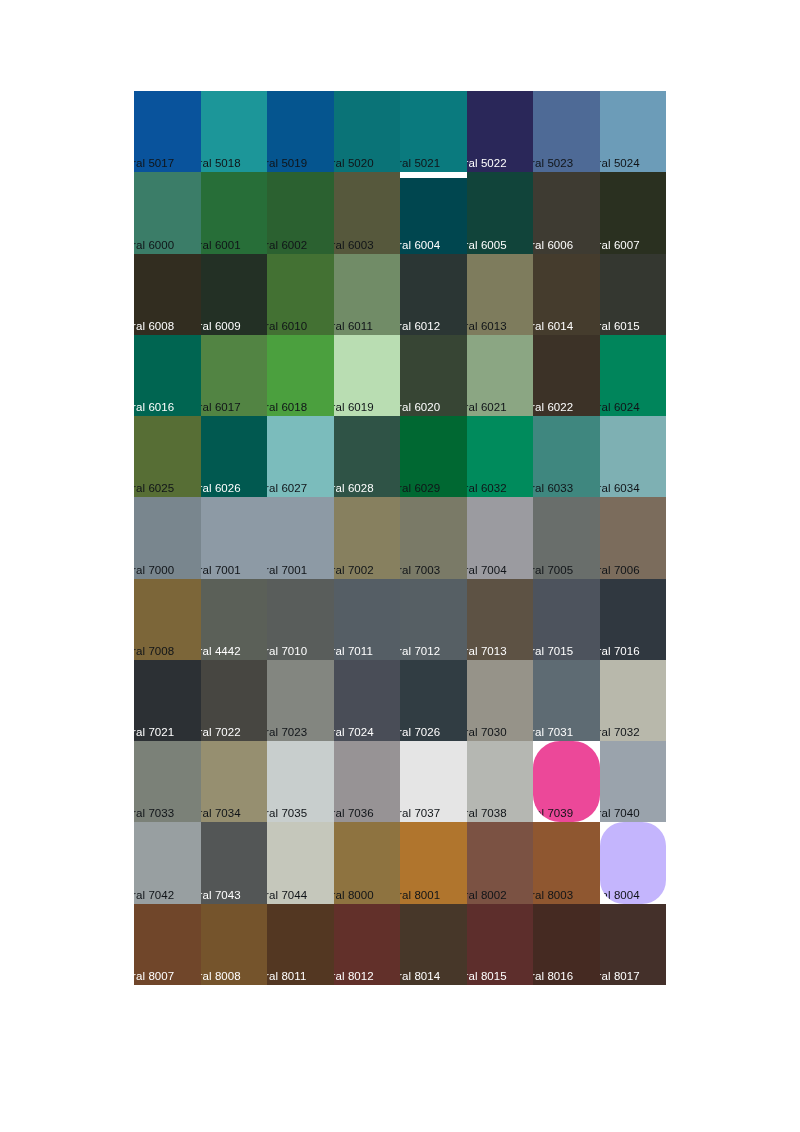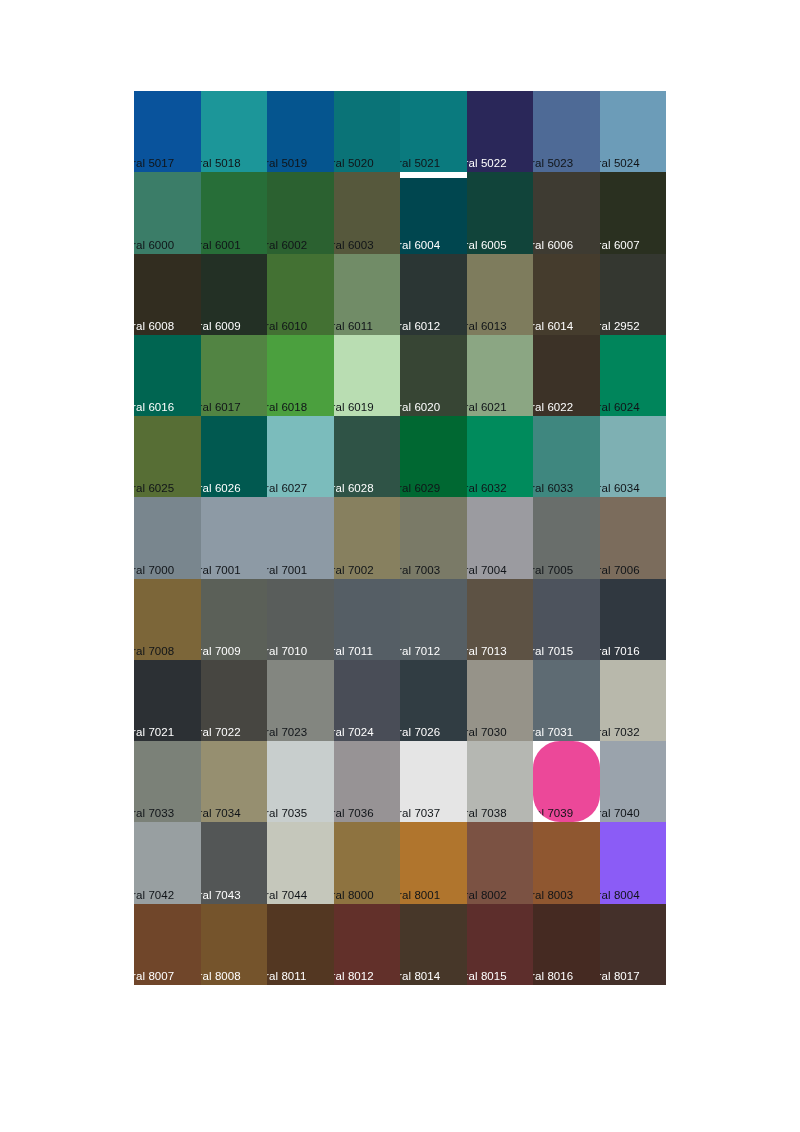--- a/index.html
+++ b/index.html
@@ -115,21 +115,21 @@
       <div class="swatch" style="background: rgb(43, 54, 52);">
         <span class="swatch-label lbl-light">ral 6012</span>
       </div>
       <div class="swatch" style="background: rgb(126, 124, 93);">
         <span class="swatch-label lbl-dark">ral 6013</span>
       </div>
       <div class="swatch" style="background: rgb(69, 60, 45);">
         <span class="swatch-label lbl-light">ral 6014</span>
       </div>
       <div class="swatch" style="background: rgb(52, 55, 48);">
-        <span class="swatch-label lbl-light">ral 2952</span>
+        <span class="swatch-label lbl-light">ral 6015</span>
       </div>
       <div class="swatch" style="background: rgb(0, 101, 81);">
         <span class="swatch-label lbl-light">ral 6016</span>
       </div>
       <div class="swatch" style="background: rgb(82, 132, 67);">
         <span class="swatch-label lbl-dark">ral 6017</span>
       </div>
       <div class="swatch" style="background: rgb(75, 160, 62);">
         <span class="swatch-label lbl-dark">ral 6018</span>
       </div>
@@ -193,21 +193,21 @@
       <div class="swatch" style="background: rgb(105, 110, 107);">
         <span class="swatch-label lbl-dark">ral 7005</span>
       </div>
       <div class="swatch" style="background: rgb(123, 108, 92);">
         <span class="swatch-label lbl-dark">ral 7006</span>
       </div>
       <div class="swatch" style="background: rgb(124, 102, 57);">
         <span class="swatch-label lbl-dark">ral 7008</span>
       </div>
       <div class="swatch" style="background: rgb(91, 96, 88);">
-        <span class="swatch-label lbl-light">ral 7009</span>
+        <span class="swatch-label lbl-light">ral 4442</span>
       </div>
       <div class="swatch" style="background: rgb(89, 93, 91);">
         <span class="swatch-label lbl-light">ral 7010</span>
       </div>
       <div class="swatch" style="background: rgb(85, 94, 101);">
         <span class="swatch-label lbl-light">ral 7011</span>
       </div>
       <div class="swatch" style="background: rgb(86, 95, 100);">
         <span class="swatch-label lbl-light">ral 7012</span>
       </div>
@@ -282,21 +282,21 @@
       </div>
       <div class="swatch" style="background: rgb(176, 117, 45);">
         <span class="swatch-label lbl-dark">ral 8001</span>
       </div>
       <div class="swatch" style="background: rgb(123, 82, 67);">
         <span class="swatch-label lbl-dark">ral 8002</span>
       </div>
       <div class="swatch" style="background: rgb(143, 87, 48);">
         <span class="swatch-label lbl-dark">ral 8003</span>
       </div>
-      <div class="swatch" style="background: #8b5cf6;">
+      <div class="swatch" style="background: #c4b5fd; border-radius: 24px;">
         <span class="swatch-label lbl-dark">ral 8004</span>
       </div>
       <div class="swatch" style="background: rgb(112, 70, 42);">
         <span class="swatch-label lbl-light">ral 8007</span>
       </div>
       <div class="swatch" style="background: rgb(117, 84, 44);">
         <span class="swatch-label lbl-light">ral 8008</span>
       </div>
       <div class="swatch" style="background: rgb(83, 55, 34);">
         <span class="swatch-label lbl-light">ral 8011</span>

